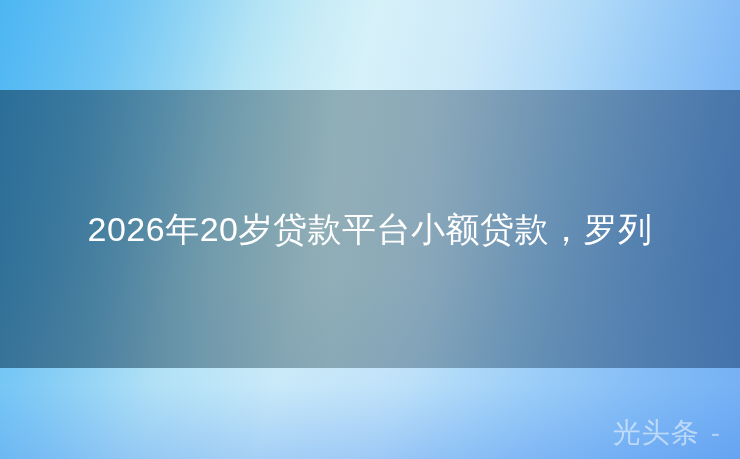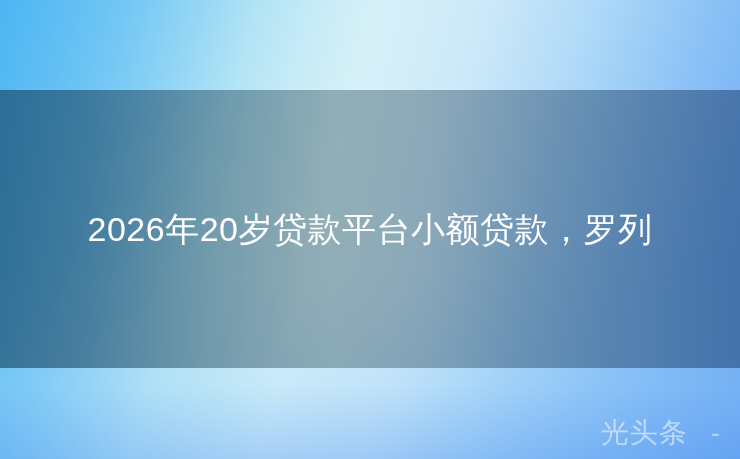--- a/index.html
+++ b/index.html
@@ -92,21 +92,21 @@
     font-weight: 400;
   }
 
   
   .watermark {
     position: absolute;
     right: 20px;
     bottom: 12px;
     display: flex;
     align-items: baseline;
-    gap: 23px;
+    gap: 11px;
     color: rgba(255,255,255,0.52);
     font-size: 28px;
     line-height: 1;
     white-space: nowrap;
     pointer-events: none;
   }
   .wm-brand { letter-spacing: 1px; }
   .wm-sep   { opacity: 0.85; }
   .wm-url   { letter-spacing: 0.2px; }
 </style>

